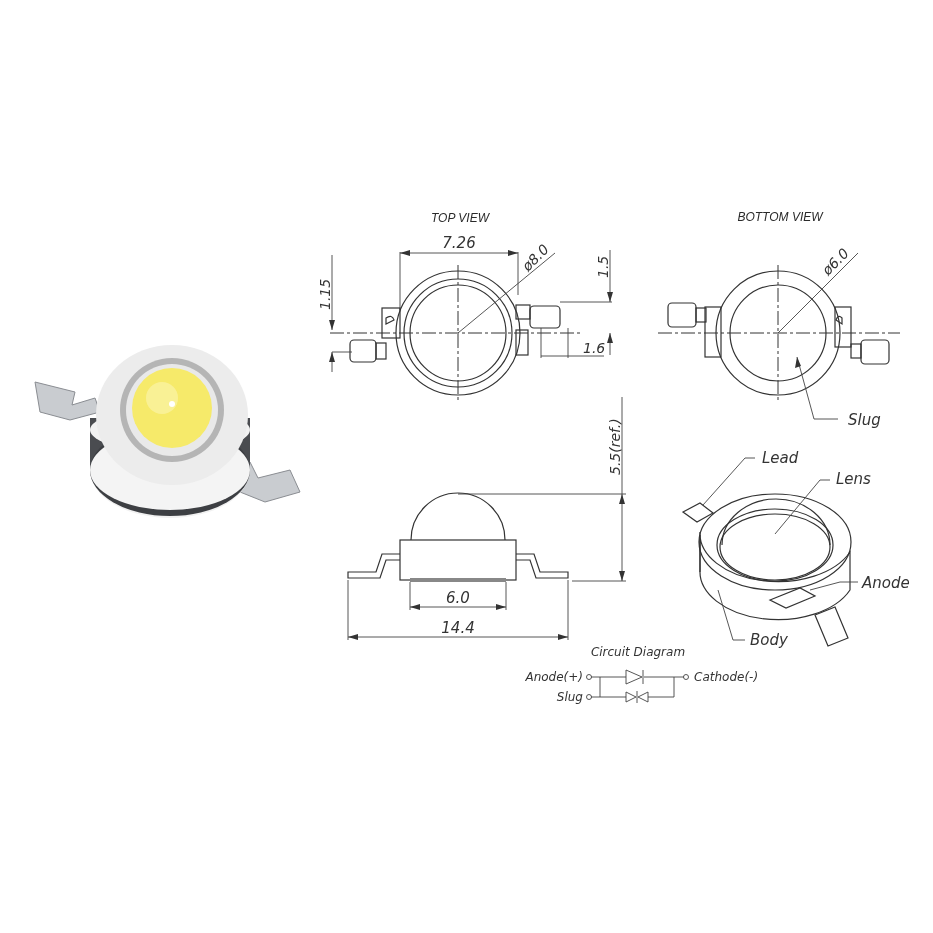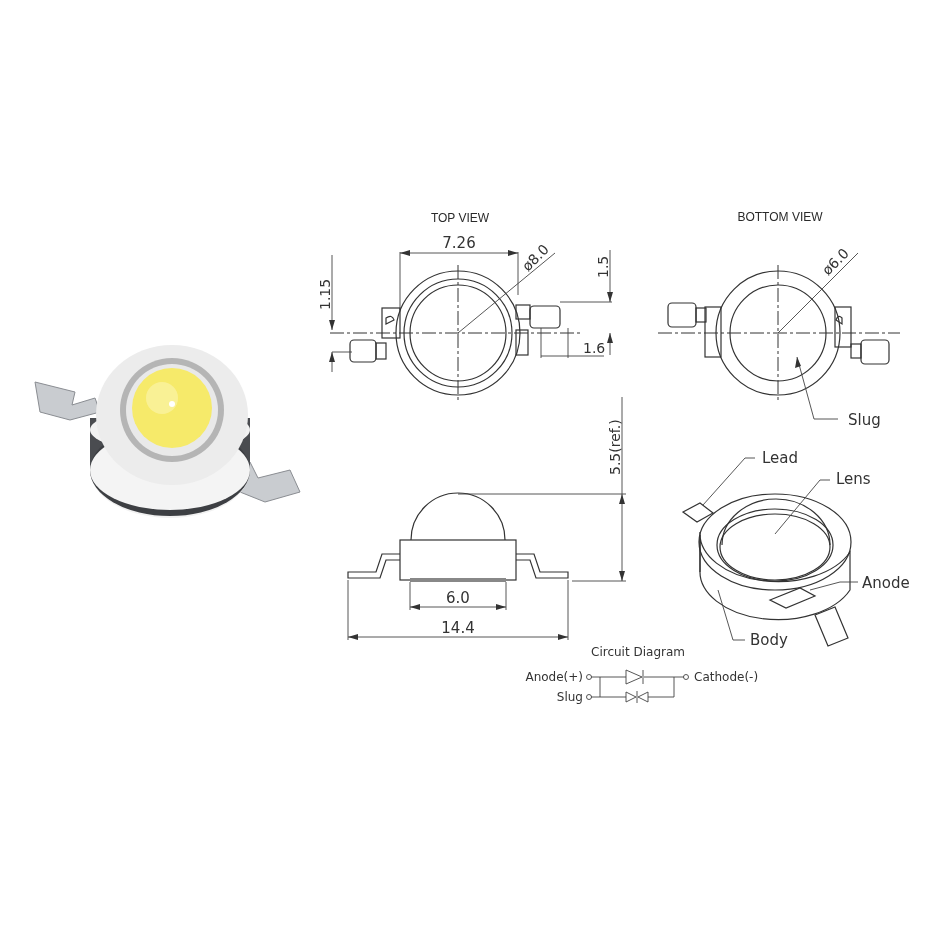--- a/index.html
+++ b/index.html
@@ -1,16 +1,16 @@
 <!DOCTYPE html>
 <html><head>
 <meta charset="utf-8">
 <style>
   html,body{margin:0;padding:0;background:#ffffff;}
-  .canvas{position:relative;width:933px;height:933px;background:#fff;overflow:hidden;font-family:"Liberation Sans",sans-serif;}
+  .canvas{position:relative;width:933px;height:933px;background:#fff;overflow:hidden;font-family:"Liberation Sans",sans-serif;font-style:italic;}
   svg{position:absolute;left:0;top:0;}
   .lbl{font-family:"Liberation Sans",sans-serif;fill:#2a2a2a;}
   .cad{font-family:"DejaVu Sans",sans-serif;fill:#333;}
   .ln{stroke:#333;fill:none;stroke-width:1.2;}
   .thin{stroke:#444;fill:none;stroke-width:0.9;}
   .dash{stroke:#333;fill:none;stroke-width:1;stroke-dasharray:14 3 3 3;}
 </style>
 </head>
 <body>
 

